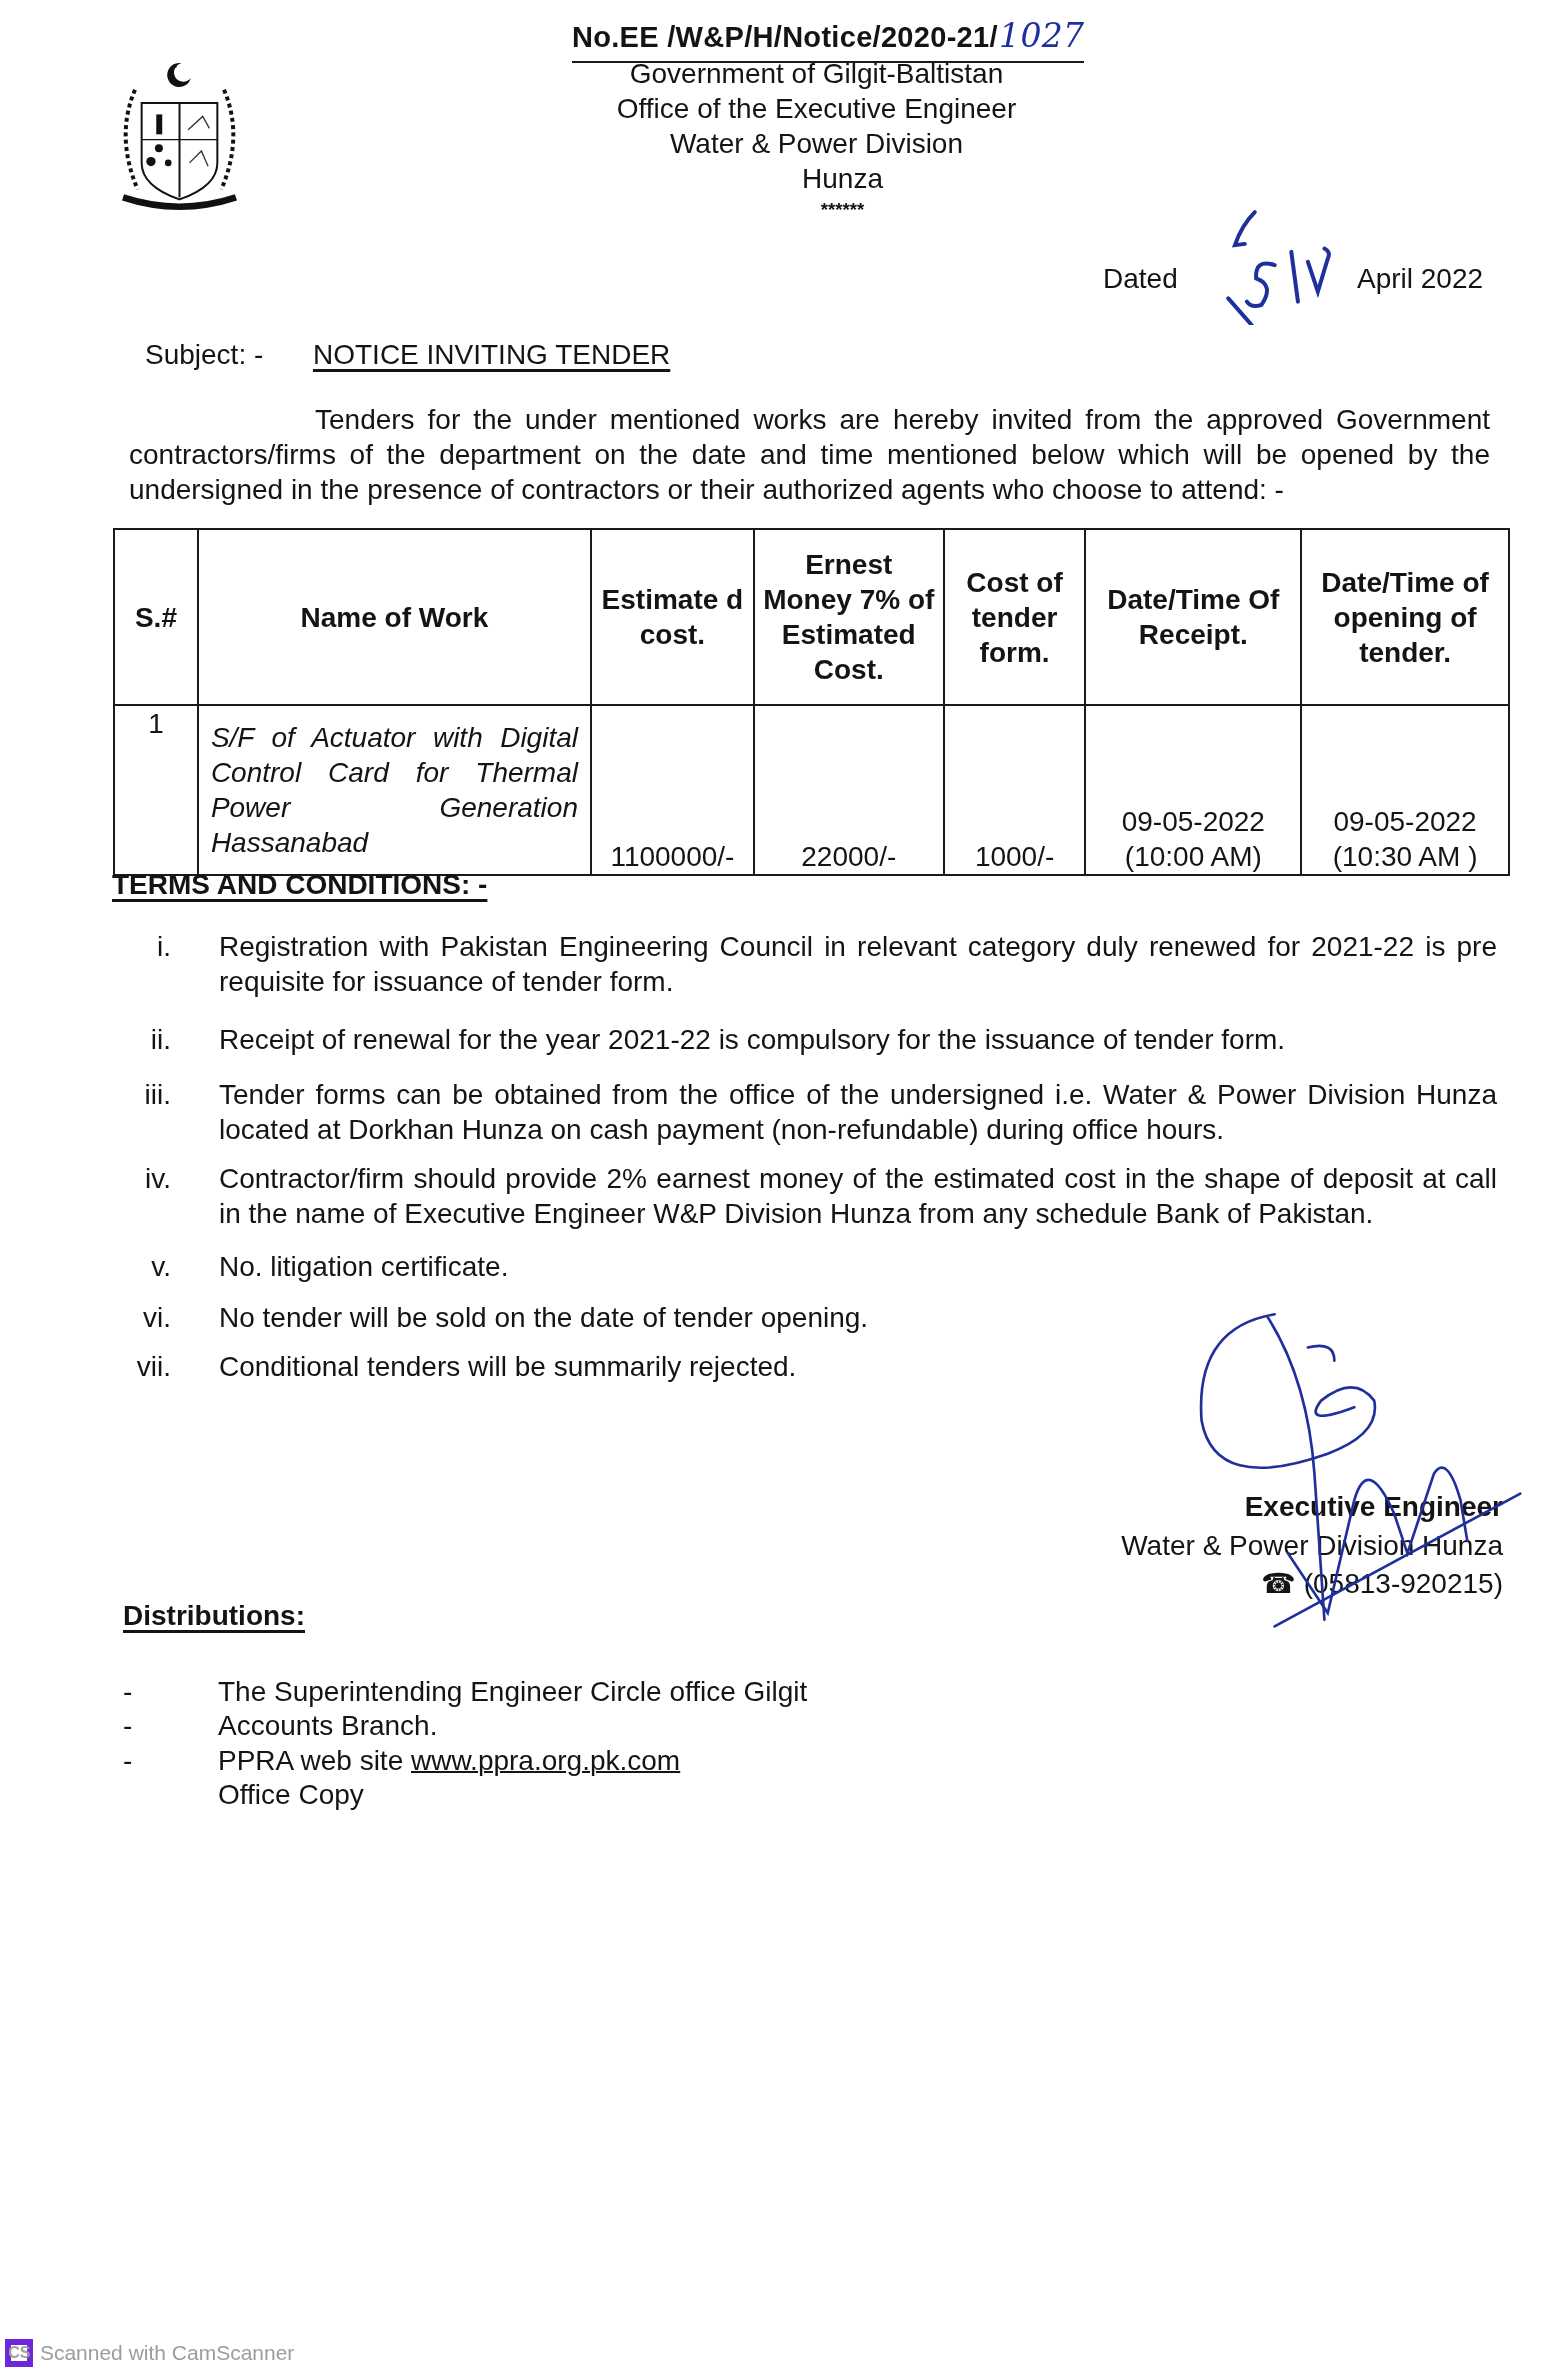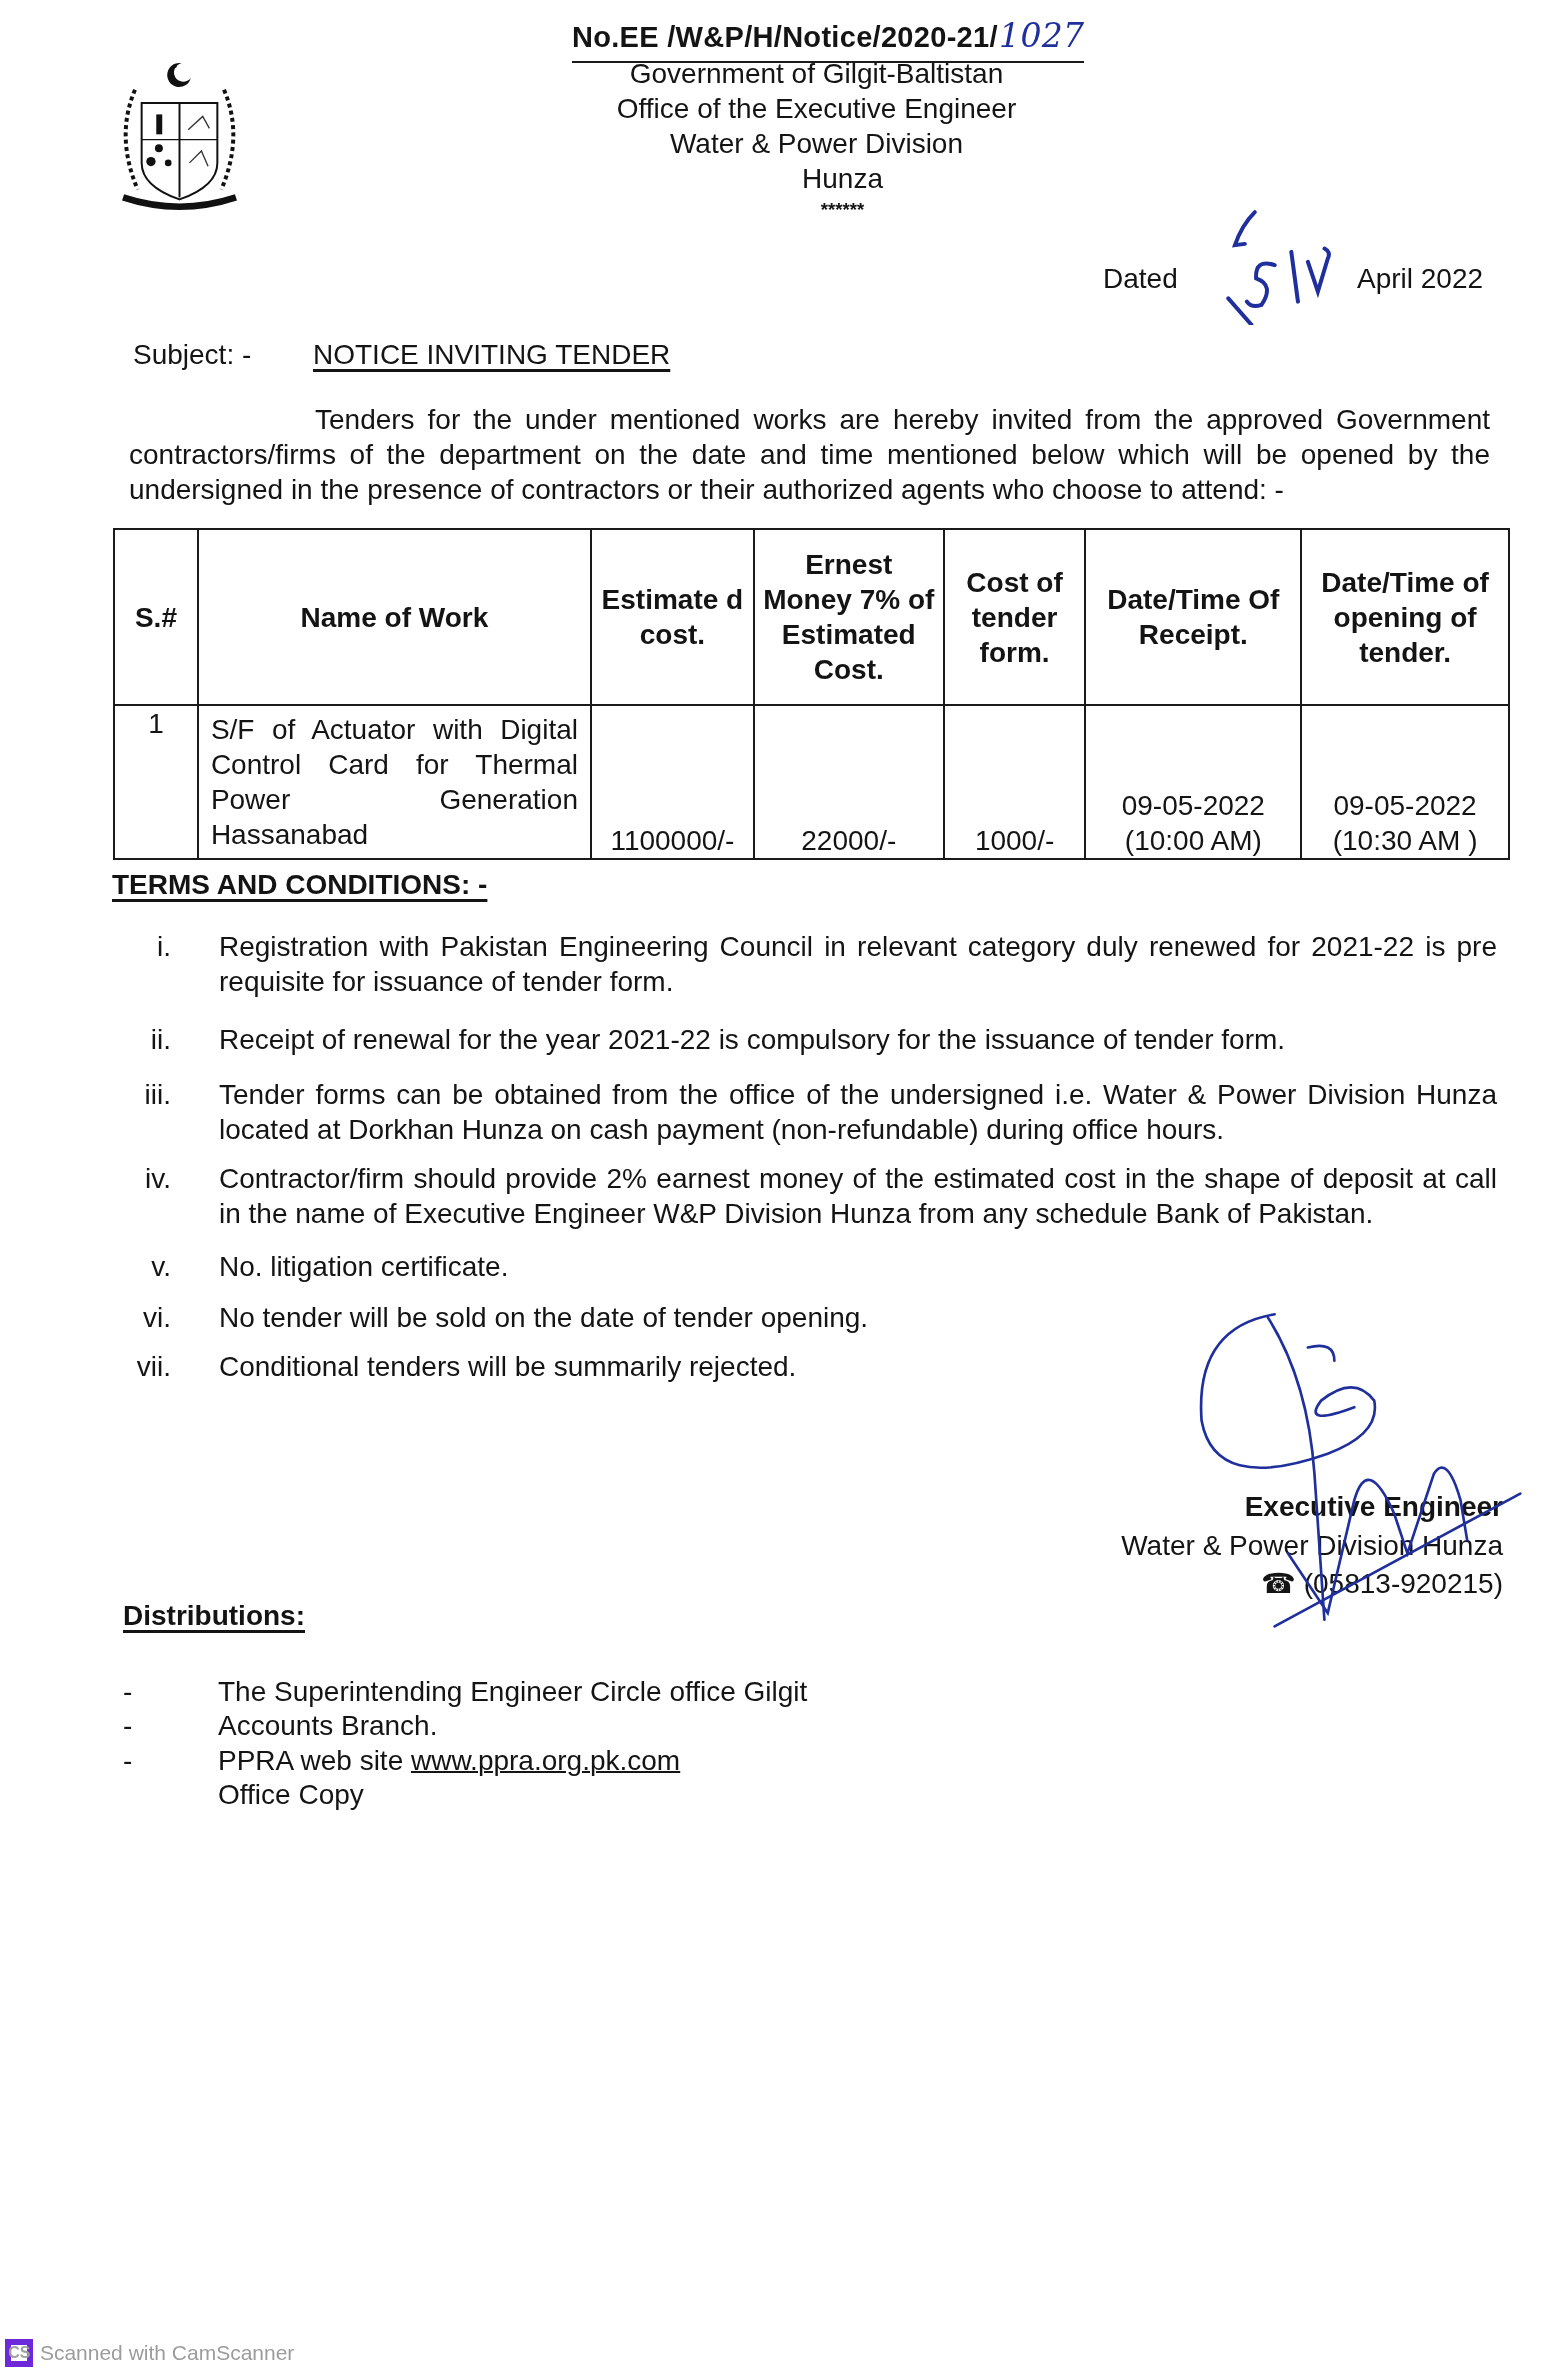--- a/index.html
+++ b/index.html
@@ -9,32 +9,32 @@
   }
   .hdr-line { position:absolute; left:0; width:1553px; text-align:center; font-size:28px; line-height:35px; }
   .ref {
     position:absolute; left:572px; top:18.6px; font-size:29px; font-weight:bold; letter-spacing:0.3px;
     border-bottom:2.7px solid #1a1a1a; padding-bottom:7px; line-height:33px;
   }
   .ref .hand { color:#1f2f9c; font-family:"DejaVu Serif", serif; font-style:italic; font-weight:normal; font-size:33px; margin-left:1.3px; }
   .emblem { position:absolute; left:103px; top:50px; width:153px; height:166px; }
   .dated { position:absolute; top:263px; font-size:28px; }
   .hand-date { position:absolute; left:1215px; top:192px; width:146px; height:133px; }
-  .subject { position:absolute; left:133px; top:339px; font-size:28px; }
+  .subject { position:absolute; left:145px; top:339px; font-size:28px; }
   .subject-title { position:absolute; left:313px; top:339px; font-size:28px; text-decoration:underline; text-decoration-thickness:2.7px; text-underline-offset:5.3px; }
   .intro { position:absolute; left:129px; top:402px; width:1361px; font-size:28px; line-height:35px; text-align:justify; text-indent:186px; }
   table.tender {
     position:absolute; left:113px; top:528px; border-collapse:collapse; width:1397px;
     font-size:28px; line-height:35px;
   }
   table.tender th, table.tender td { border:2px solid #1a1a1a; padding:0 6.6px; }
   table.tender th { font-weight:bold; text-align:center; vertical-align:middle; height:174px; }
   table.tender td { height:136px; vertical-align:bottom; text-align:center; }
   table.tender td.sno { vertical-align:top; }
-  table.tender td.work { text-align:justify; text-align-last:left; vertical-align:top; padding:6px 12px; }
+  table.tender td.work { text-align:justify; text-align-last:left; vertical-align:top; padding:14px 12px;font-style:italic; }
   .work-text { text-align:justify; }
   .terms-title { position:absolute; left:112px; top:869px; font-size:28px; font-weight:bold; text-decoration:underline; text-decoration-thickness:2.7px; text-underline-offset:5.3px;text-align:right; }
   .term { position:absolute; left:0; width:1553px; font-size:28px; line-height:35px; }
   .term .num { position:absolute; right:1382px; text-align:right; }
   .term .txt { position:absolute; left:219px; width:1278px; text-align:justify; text-align-last:left; }
   .sig-svg { position:absolute; left:1155px; top:1301px; width:372px; height:332px; }
   .sig { position:absolute; right:50px; text-align:right; font-size:28px; line-height:38px; }
   .dist-title { position:absolute; left:123px; top:1600px; font-size:28px; font-weight:bold; text-decoration:underline; text-decoration-thickness:2.7px; text-underline-offset:5.3px; }
   .dist-item { position:absolute; left:0; font-size:28px; line-height:35px; }
   .dist-item .dash { position:absolute; left:123px; }

